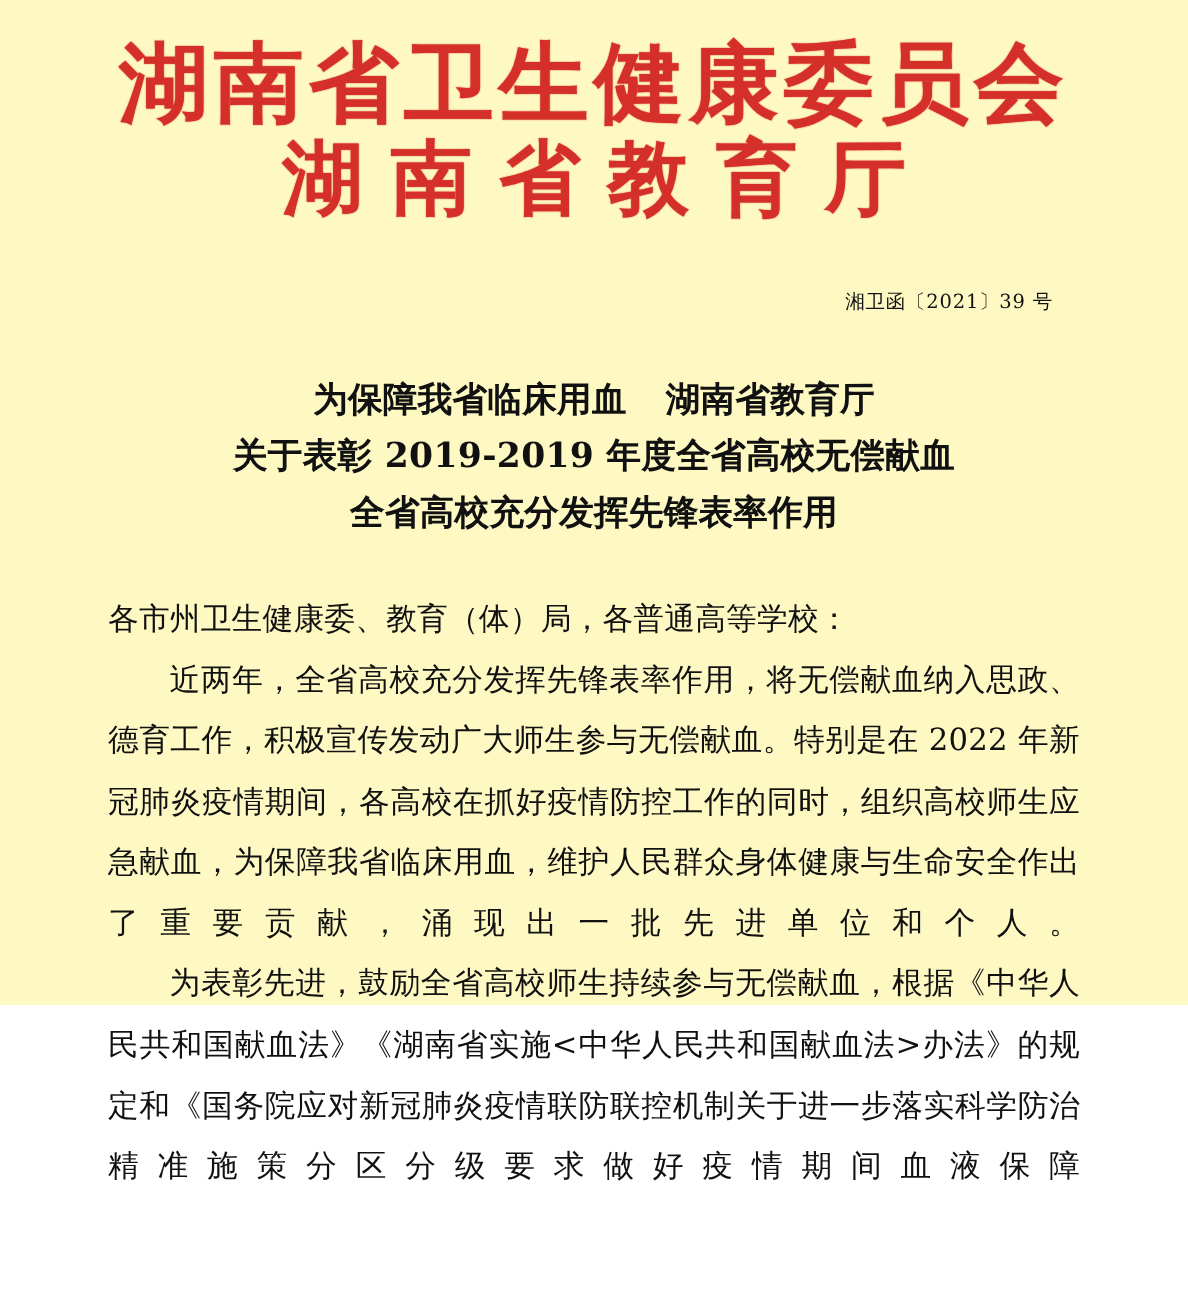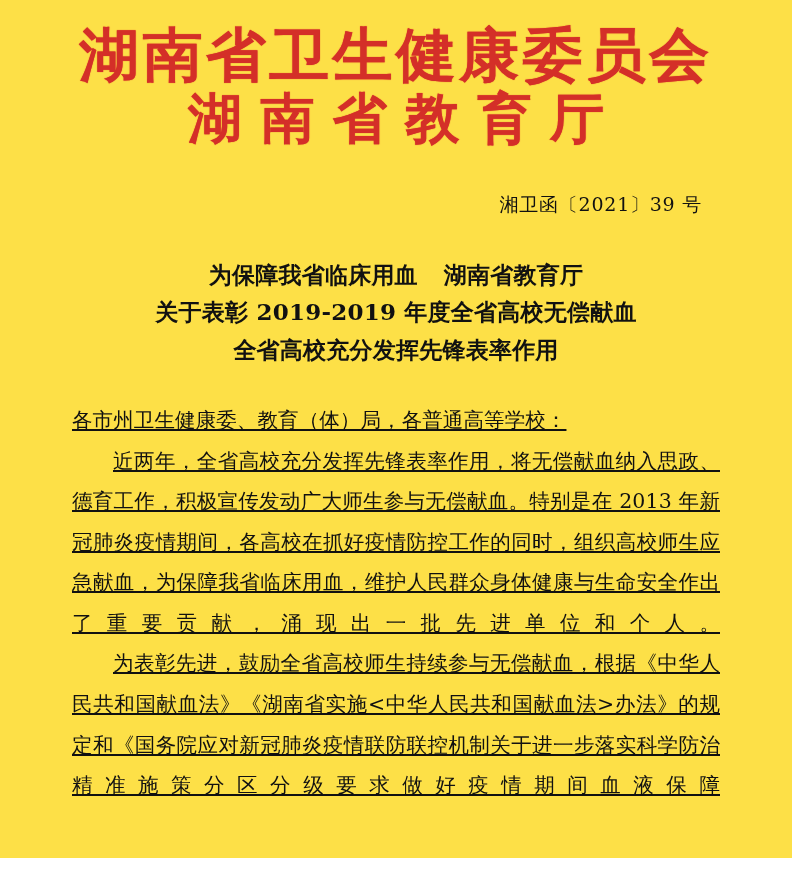--- a/index.html
+++ b/index.html
@@ -10,22 +10,22 @@
   body {
     width: 792px;
     height: 877px;
     overflow: hidden;
     font-family: "DejaVu Serif", "Liberation Serif", serif;
     color: #111111;
   }
   .page {
     position: relative;
     width: 792px;
-    height: 858px;
-    background: #fde047;
+    height: 670px;
+    background: #fef9c3;
     box-sizing: border-box;
     padding: 0 72px;
   }
   .masthead {
     padding-top: 26px;
     text-align: center;
   }
   .masthead-line {
     color: #d42f28;
     font-family: "DejaVu Serif", "Liberation Serif", serif;
@@ -42,21 +42,21 @@
   }
   .masthead-line-2 {
     font-size: 54px;
     margin-top: 6px;
     letter-spacing: 0.34em;
     padding-left: 0.34em;
   }
   .doc-number {
     margin-top: 46px;
     text-align: right;
-    font-size: 19px;
+    font-size: 13px;
     letter-spacing: 0.04em;
     color: #111111;
     padding-right: 18px;
   }
   .title-block {
     margin-top: 38px;
     text-align: center;
     font-weight: bold;
     font-size: 23px;
     line-height: 1.62;
@@ -70,21 +70,20 @@
   .title-line-1 .gap {
     display: inline-block;
     width: 26px;
   }
   .body-block {
     margin-top: 32px;
     font-size: 20.5px;
     line-height: 1.98;
     letter-spacing: 0.005em;
     color: #111111;
-    text-decoration: underline;
   }
   .salutation {
     text-align: justify;
     text-align-last: left;
   }
   .para {
     text-align: justify;
     text-align-last: justify;
     text-indent: 2em;
     margin: 0;
@@ -114,17 +113,17 @@
   <div class="title-block">
     <span class="title-line title-line-1">
       <span>为保障我省临床用血</span><span class="gap"></span><span>湖南省教育厅</span>
     </span>
     <span class="title-line">关于表彰 2019-2019 年度全省高校无偿献血</span>
     <span class="title-line">全省高校充分发挥先锋表率作用</span>
   </div>
 
   <div class="body-block">
     <div class="salutation">各市州卫生健康委、教育（体）局，各普通高等学校：</div>
-    <p class="para">近两年，全省高校充分发挥先锋表率作用，将无偿献血纳入思政、德育工作，积极宣传发动广大师生参与无偿献血。特别是在 2013 年新冠肺炎疫情期间，各高校在抓好疫情防控工作的同时，组织高校师生应急献血，为保障我省临床用血，维护人民群众身体健康与生命安全作出了重要贡献，涌现出一批先进单位和个人。</p>
+    <p class="para">近两年，全省高校充分发挥先锋表率作用，将无偿献血纳入思政、德育工作，积极宣传发动广大师生参与无偿献血。特别是在 2022 年新冠肺炎疫情期间，各高校在抓好疫情防控工作的同时，组织高校师生应急献血，为保障我省临床用血，维护人民群众身体健康与生命安全作出了重要贡献，涌现出一批先进单位和个人。</p>
     <p class="para-last">为表彰先进，鼓励全省高校师生持续参与无偿献血，根据《中华人民共和国献血法》《湖南省实施&lt;中华人民共和国献血法&gt;办法》的规定和《国务院应对新冠肺炎疫情联防联控机制关于进一步落实科学防治精准施策分区分级要求做好疫情期间血液保障</p>
   </div>
 
 </div>
 
 </body></html>

